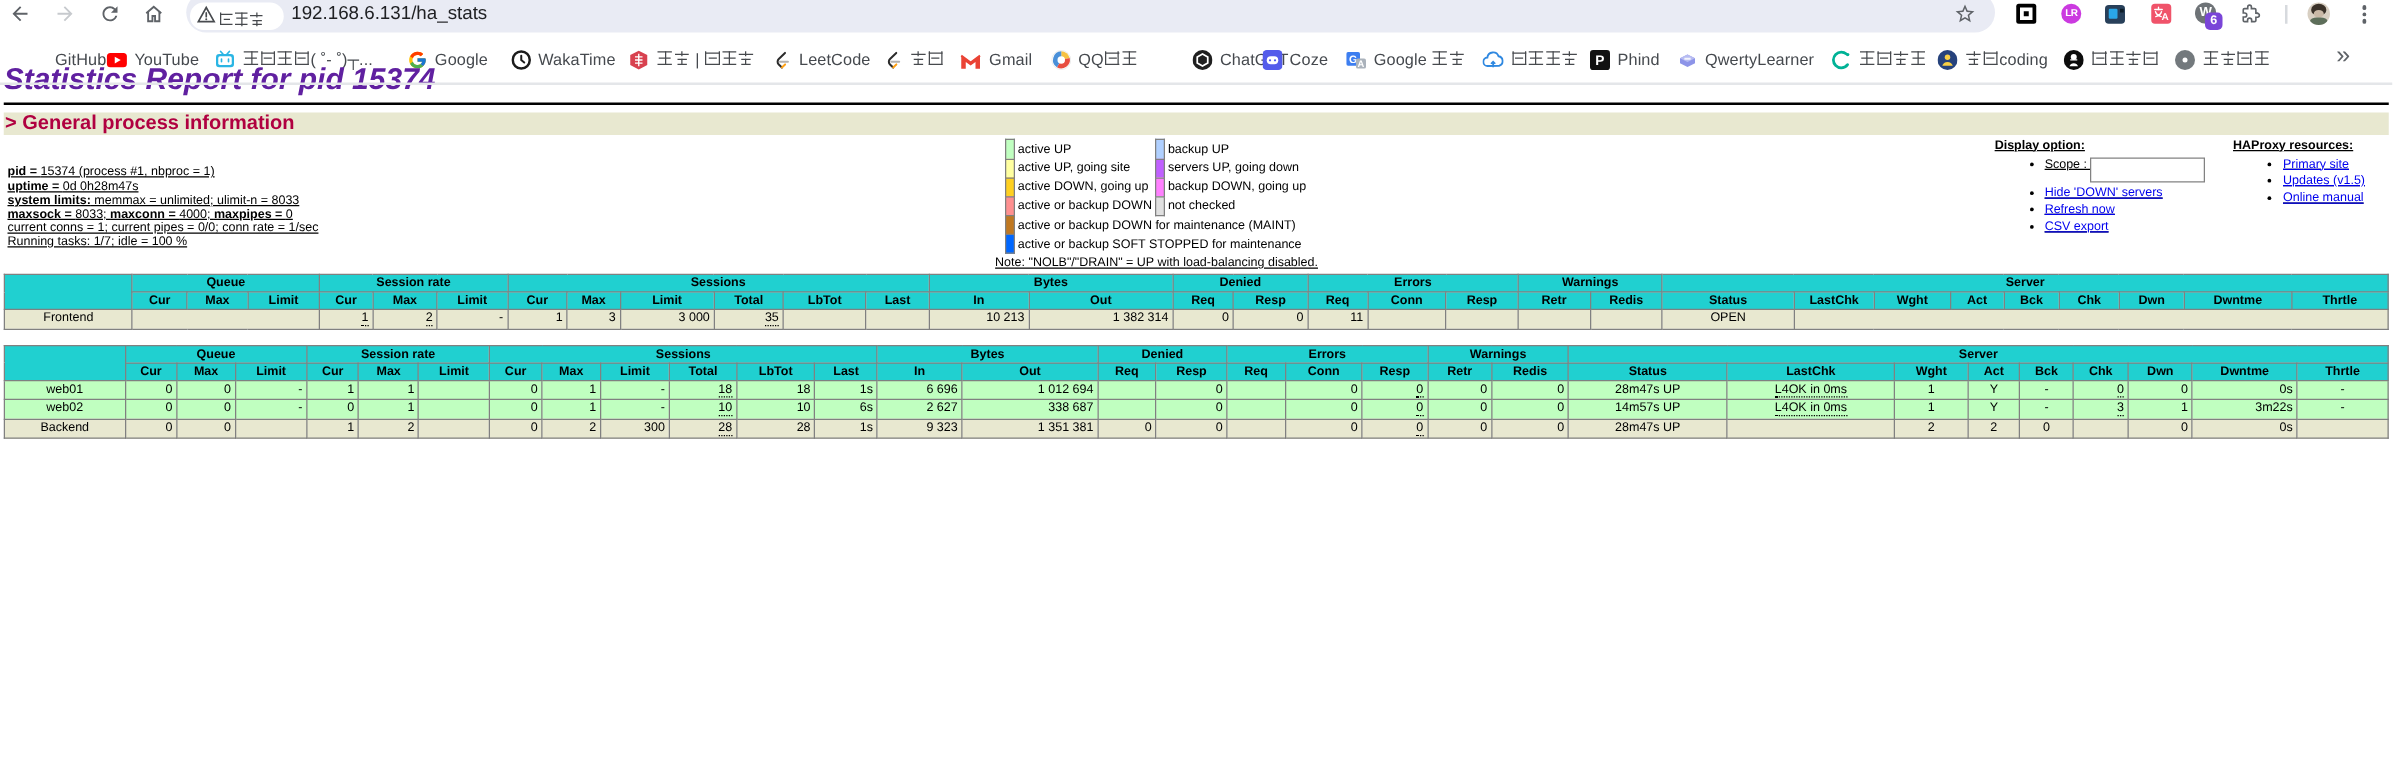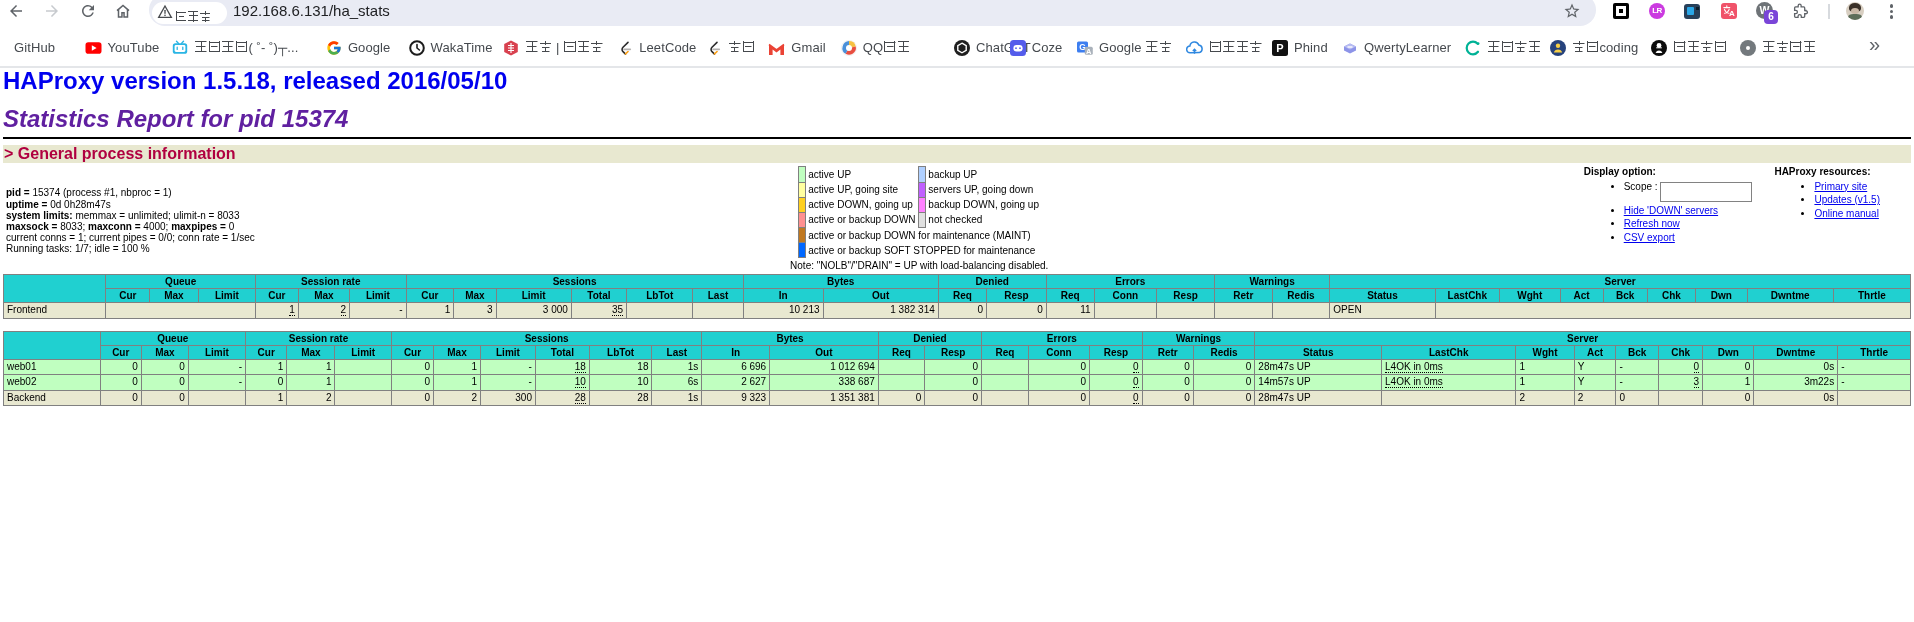--- a/index.html
+++ b/index.html
@@ -30,39 +30,39 @@
  linear-gradient(#46494d,#46494d) 5.2px 0px/1.2px 4px no-repeat,
  linear-gradient(#46494d,#46494d) 2px 6px/7.5px 1.2px no-repeat,
  linear-gradient(#46494d,#46494d) 2px 9.8px/7.5px 1.2px no-repeat,
  linear-gradient(#46494d,#46494d) 5.2px 6px/1.2px 5px no-repeat;}
 .page{position:relative;font-size:12px;color:#000;padding:0 3px;}
 .page h1{font-size:24px;font-weight:bold;color:#0000ee;margin:17px 0 10px 0;}
 .page h2{font-size:24px;font-weight:bold;font-style:italic;color:#6020a0;margin:0;}
 .page hr{margin:4px 0 0 0;border:none;border-top:2.5px solid #000;height:0;}
 .page h3{font-size:16px;font-weight:bold;color:#b00040;background:#e8e8d0;margin:6px 0 0 0;line-height:17.5px;padding-left:1px;}
 table.info{border-spacing:2px;border-collapse:separate;width:100%;}
-table.info>tbody>tr>td{padding:1px;font-size:10px;line-height:11px;white-space:nowrap;}
+table.info>tbody>tr>td{padding:1px;font-size:10px;line-height:11px;white-space:nowrap;text-decoration:underline;}
 td.procinfo{width:1%;text-align:left;vertical-align:middle;}
 td.procinfo p{margin:15px 0 10px 0;line-height:11.1px;}
 td.lgdtd{text-align:center;vertical-align:middle;}
 td.opts{width:1%;text-align:left;vertical-align:top;}
 table.lgd{border-collapse:collapse;border-left:1px solid #000;display:inline-table;}
 table.lgd td{border:1px solid #808080;padding:2px;font-size:10px;line-height:11px;}
 table.lgd td.nb{border-style:none;padding:2px;white-space:nowrap;text-align:left;}
 .opts ul{margin:4px 0 10px 0;padding-left:40px;}
-.opts li{margin-top:2.5px;margin-right:28px;}
+.opts li{margin-top:2.5px;margin-right:16px;}
 .opts ul.dsp li{margin-right:18px;}
 a.lnk{color:#0000ee;text-decoration:underline;}
 input.scope{width:92px;height:20px;border:1px solid #828282;margin:0;vertical-align:-7px;background:#fff;box-sizing:border-box;}
 table.tbl{border-collapse:collapse;width:100%;font-size:10px;line-height:10.5px;}
 table.tbl th{border:1px solid #808080;padding:1px;font-weight:bold;text-align:center;background:#20d0d0;font-size:10px;line-height:11px;}
 table.tbl th.pxname{background:#b00040;color:#ffff40;padding:2px 3px;border-bottom:none;}
 table.tbl th.empty{background:#fff;border:none;}
 table.tbl td{border:1px solid #808080;padding:2px 3px;text-align:right;white-space:nowrap;line-height:10.5px;}
-table.tbl td.ac{text-align:left;}
+table.tbl td.ac{text-align:center;}
 tr.beige td{background:#e8e8d0;}
 tr.up td{background:#c0ffc0;}
 u{text-decoration:none;border-bottom:1px dotted #000;}
 .gap{height:12px;}
 </style>
 </head>
 <body>
 <div class="chrome">
   <svg class="navsvg" style="left:7px;top:2px" width="18" height="18" viewBox="0 0 24 24" fill="#5f6368">
       <path d="M20 11H7.83l5.59-5.59L12 4l-8 8 8 8 1.41-1.41L7.83 13H20v-2z"></path>
@@ -111,21 +111,21 @@
   <div class="abs" style="left:1828px;top:4px;width:1.5px;height:15px;background:#d7dade"></div>
   <div class="abs" style="left:1846px;top:2px;width:18px;height:18px;background:#d8cfc2;border-radius:50%;overflow:hidden">
     <div class="abs" style="left:3px;top:1px;width:12px;height:9px;background:#3a3129;border-radius:50% 50% 40% 40%"></div>
     <div class="abs" style="left:5px;top:6px;width:8px;height:6px;background:#c9b8a6;border-radius:50%"></div>
     <div class="abs" style="left:2px;top:12px;width:14px;height:7px;background:#5d6e5a;border-radius:40% 40% 0 0"></div>
   </div>
   <div class="abs" style="left:1889.5px;top:4px;width:3.5px;height:3.5px;background:#5f6368;border-radius:50%"></div>
   <div class="abs" style="left:1889.5px;top:9.5px;width:3.5px;height:3.5px;background:#5f6368;border-radius:50%"></div>
   <div class="abs" style="left:1889.5px;top:15px;width:3.5px;height:3.5px;background:#5f6368;border-radius:50%"></div>
 
-  <div class="bm" style="left:14px">GitHub</div>
+  <div class="bm" style="left:44px">GitHub</div>
   <div class="bm" style="left:84.5px"><svg class="ic" width="17" height="16" viewBox="0 0 17 16">
         <rect x="0.5" y="2.3" width="16" height="11.4" rx="2.8" fill="#f00"></rect>
         <path d="M6.8 5.3v5.4l4.8-2.7z" fill="#fff"></path>
       </svg>YouTube</div>
   <div class="bm" style="left:172.4px">
       <svg class="ic" width="16" height="16" viewBox="0 0 16 16">
         <path d="M4.5 1.2 6.5 3.4M11.5 1.2 9.5 3.4" stroke="#2ab5e4" stroke-width="1.4" stroke-linecap="round"></path>
         <rect x="0.8" y="3.2" width="14.4" height="10.6" rx="2.6" fill="#2ab5e4"></rect>
         <rect x="2.6" y="5" width="10.8" height="7" rx="1.4" fill="#fff"></rect>
         <path d="M5.2 7.2v2.2M10.8 7.2v2.2" stroke="#2ab5e4" stroke-width="1.3" stroke-linecap="round"></path>
@@ -240,21 +240,20 @@
         <circle cx="8" cy="8" r="8" fill="#73797d"></circle>
         <path d="M11.5 3.5a4.5 4.5 0 0 0-7 4.2 4.5 4.5 0 0 1 7-4.2zM4.5 12.5a4.5 4.5 0 0 0 7-4.2 4.5 4.5 0 0 1-7 4.2z" fill="#fff"></path>
         <circle cx="8" cy="8" r="2" fill="#fff"></circle>
       </svg>
       <span><span class="cjk ck1"></span><span class="cjk ck3"></span><span class="cjk ck2"></span><span class="cjk ck1"></span></span>
     </div>
   <div class="bm" style="left:1869px;font-size:20px;color:#5f6368;top:36px">»</div>
   <div class="sep"></div>
 </div>
 <div class="page">
-<h1>HAProxy version 1.5.18, released 2016/05/10</h1>
 <h2>Statistics Report for pid 15374</h2>
 <hr>
 <h3>&gt; General process information</h3>
 <table class="info">
       <tbody>
         <tr>
 <td class="procinfo">
             <p>
 <b>pid = </b> 15374 (process #1, nbproc = 1)<br>
 <b>uptime = </b> 0d 0h28m47s<br>

